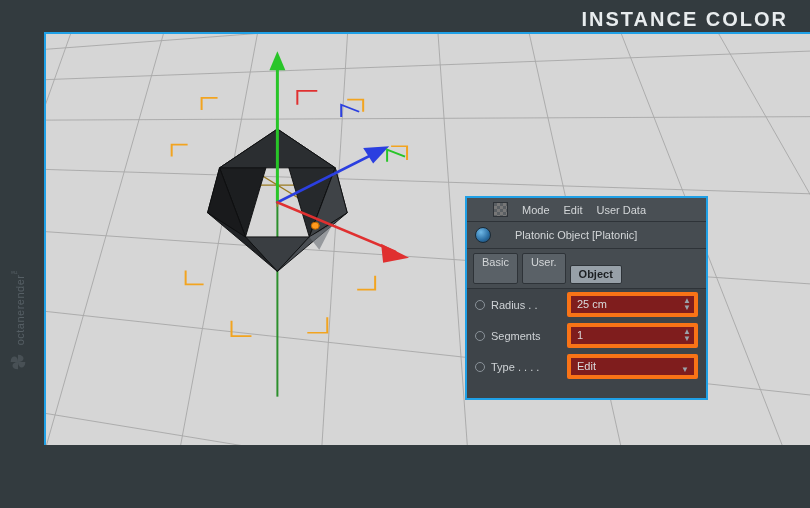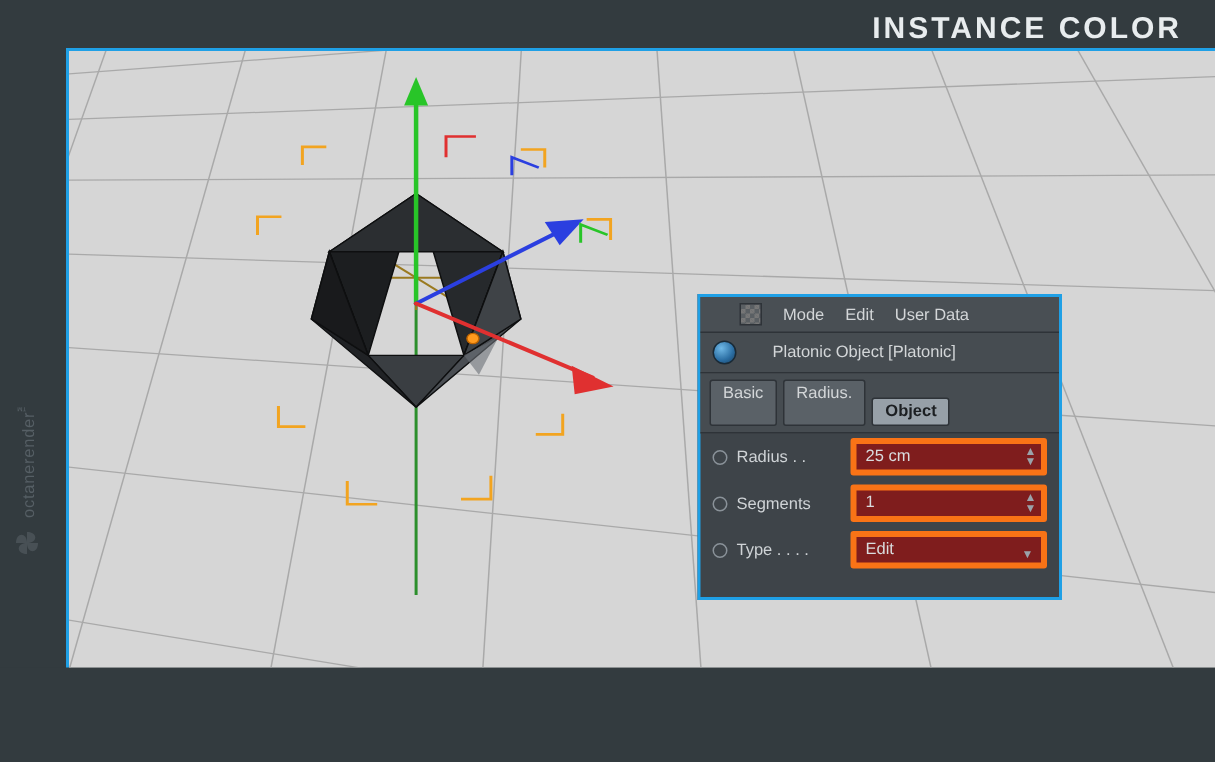--- a/index.html
+++ b/index.html
@@ -336,21 +336,21 @@
         <span>User Data</span>
       </div>
 
       <div class="objrow">
         <span class="objicon"></span>
         <span>Platonic Object [Platonic]</span>
       </div>
 
       <div class="tabs">
         <div class="tab">Basic</div>
-        <div class="tab">Radius.</div>
+        <div class="tab">User.</div>
         <div class="tab active">Object</div>
       </div>
 
 
       <div class="prop">
         <span class="radio"></span>
         <span class="plabel">Radius . .</span>
         <div class="pinput">
           <span>25 cm</span>
           <span class="arrows">

